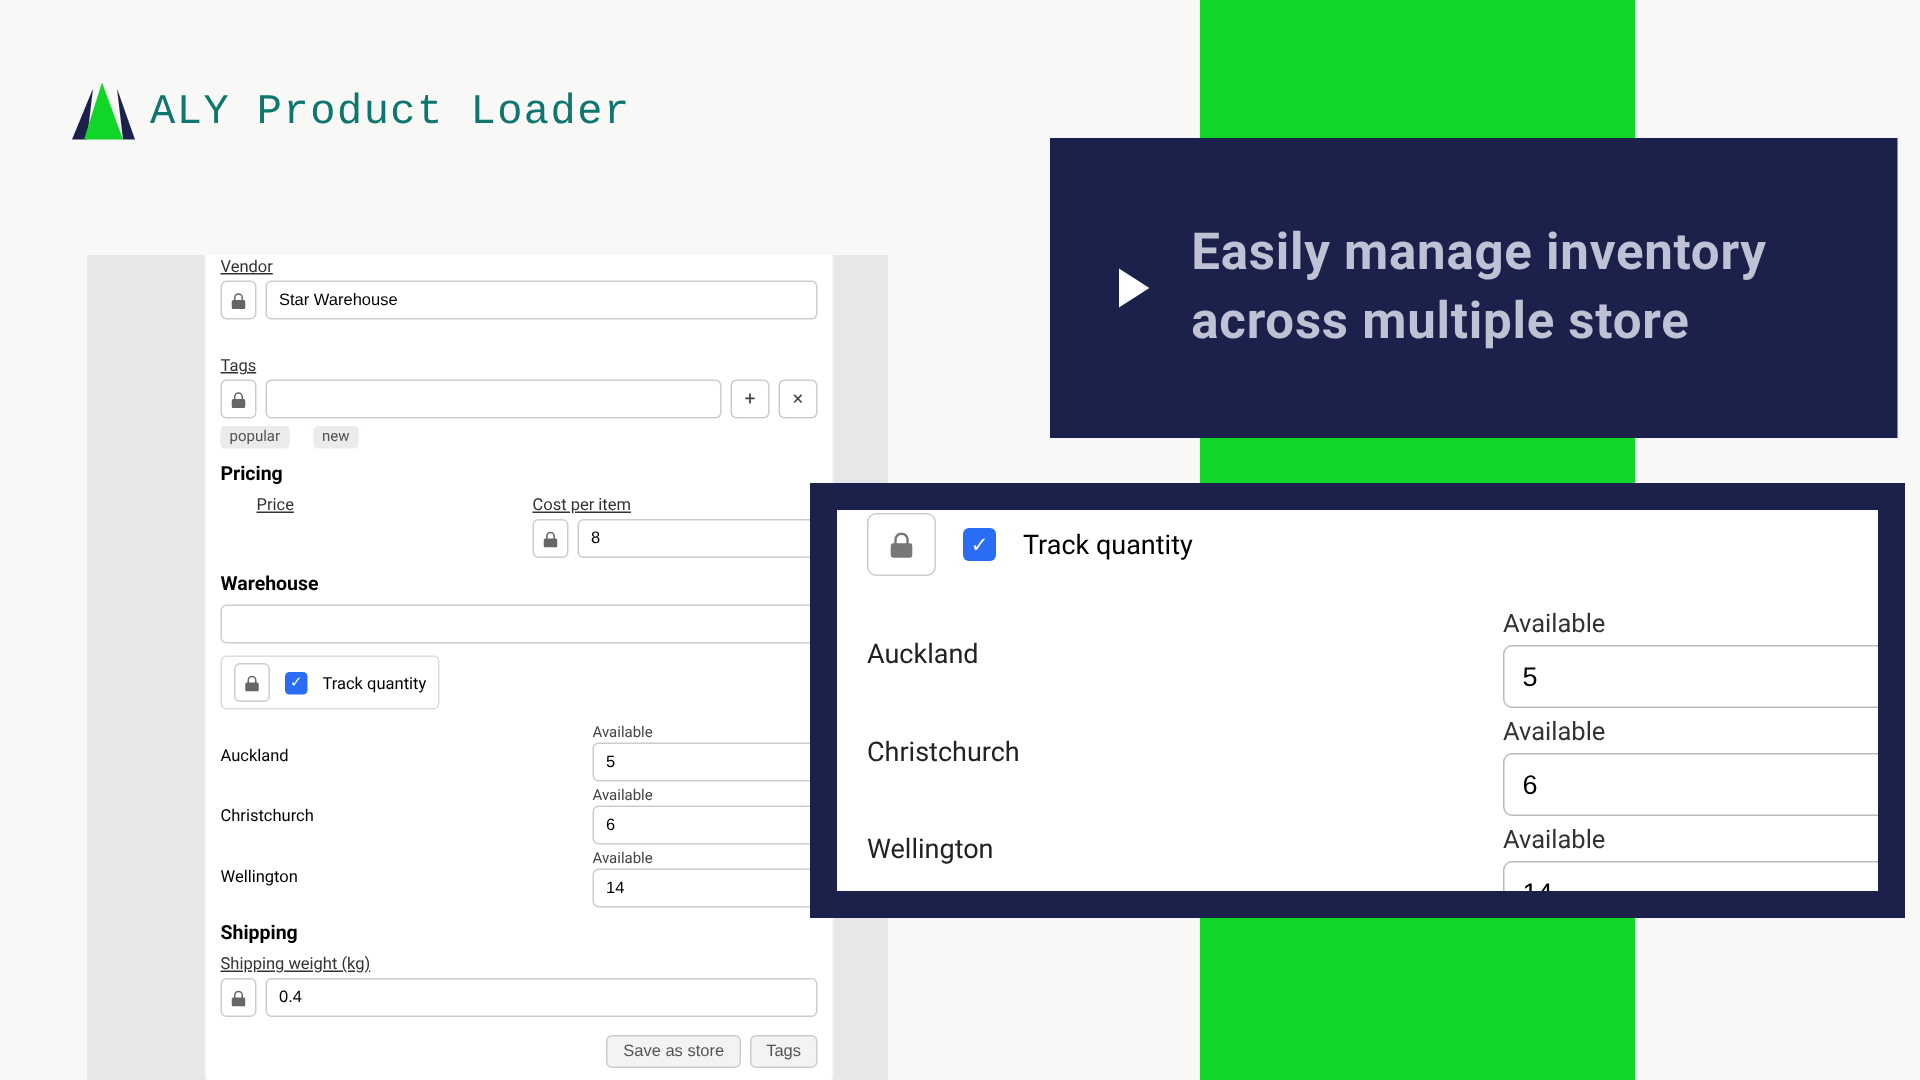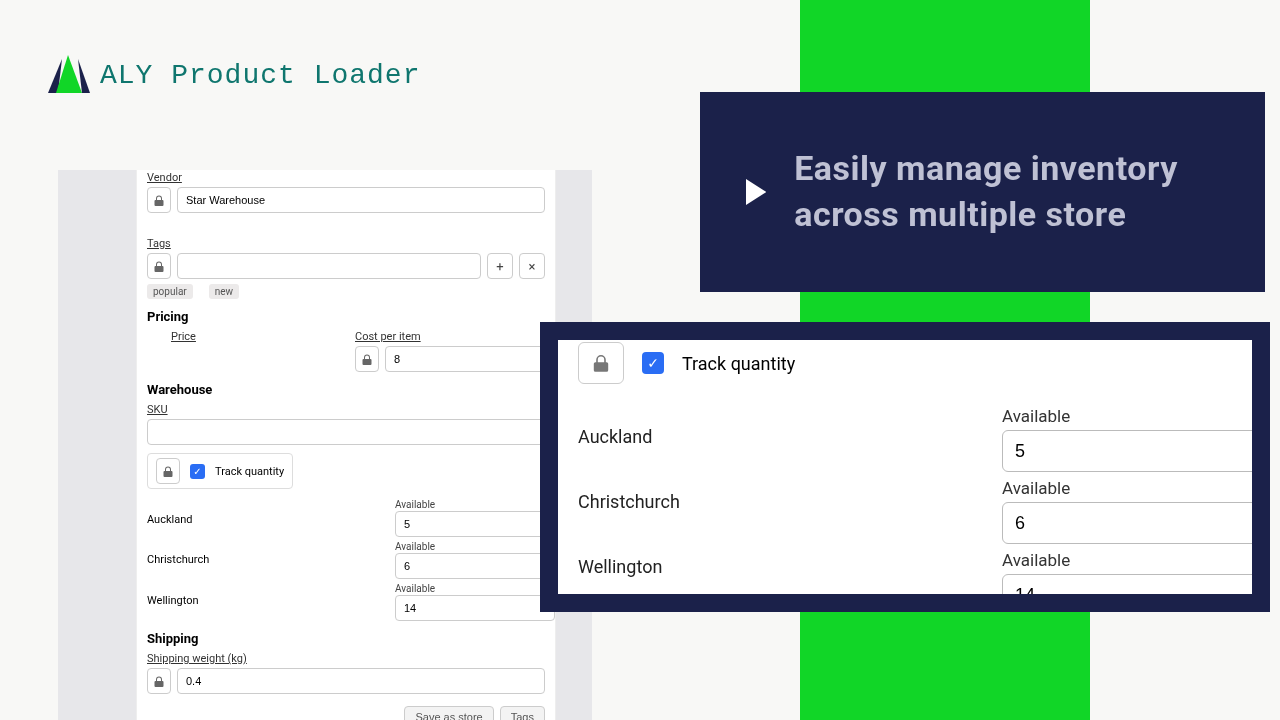--- a/index.html
+++ b/index.html
@@ -249,21 +249,20 @@
               <svg width="10" height="11" viewBox="0 0 10 11">
                 <path d="M2 5V3.5a3 3 0 016 0V5h.5a1 1 0 011 1v4a1 1 0 01-1 1H1.5a1 1 0 01-1-1V6a1 1 0 011-1H2zm1 0h4V3.5a2 2 0 00-4 0V5z" fill="#666"></path>
               </svg>
             </div>
           <input class="input" value="8" style="">
         </div>
       </div>
     </div>
 
     <div class="section-title">Warehouse</div>
-    <div class="label-sm">SKU</div>
     <input class="input" style="width: 100%;" value="">
 
     <div class="track-row">
       <div class="lock">
           <svg width="10" height="11" viewBox="0 0 10 11">
             <path d="M2 5V3.5a3 3 0 016 0V5h.5a1 1 0 011 1v4a1 1 0 01-1 1H1.5a1 1 0 01-1-1V6a1 1 0 011-1H2zm1 0h4V3.5a2 2 0 00-4 0V5z" fill="#666"></path>
           </svg>
         </div>
       <span class="checkbox">✓</span>
       <span class="track-label">Track quantity</span>

